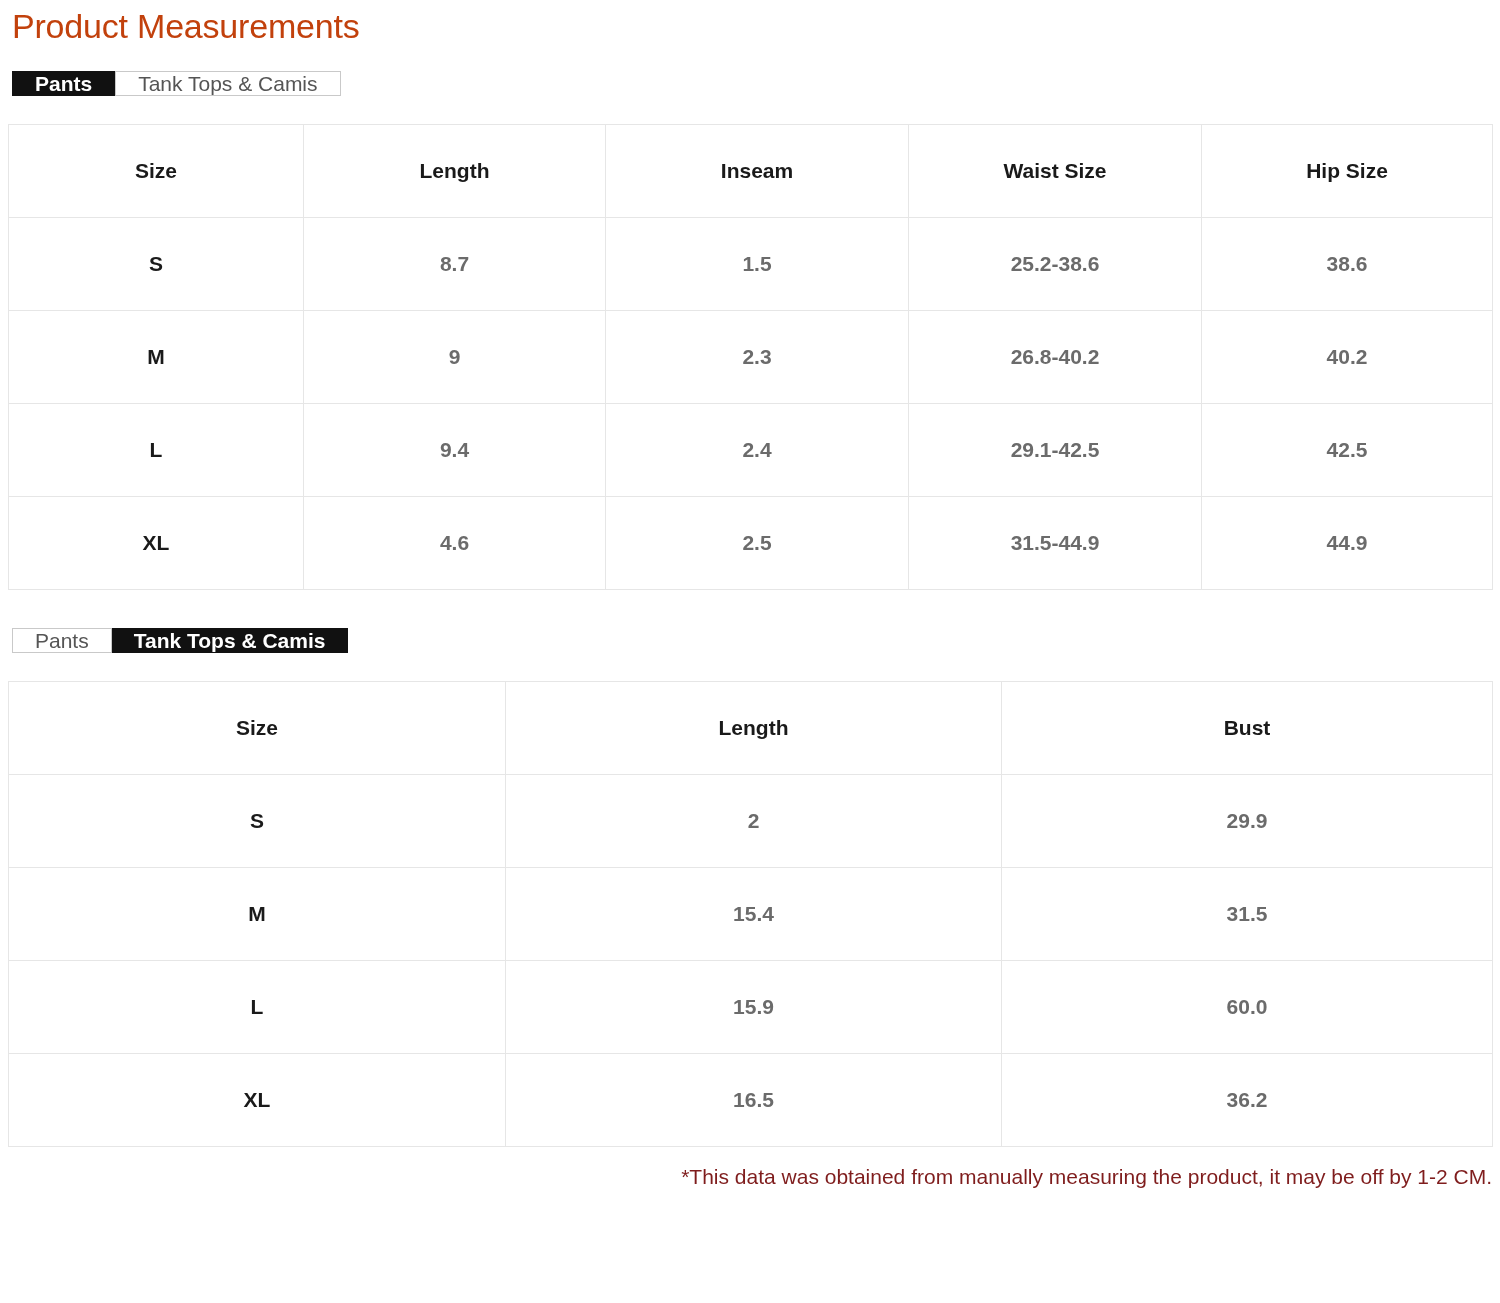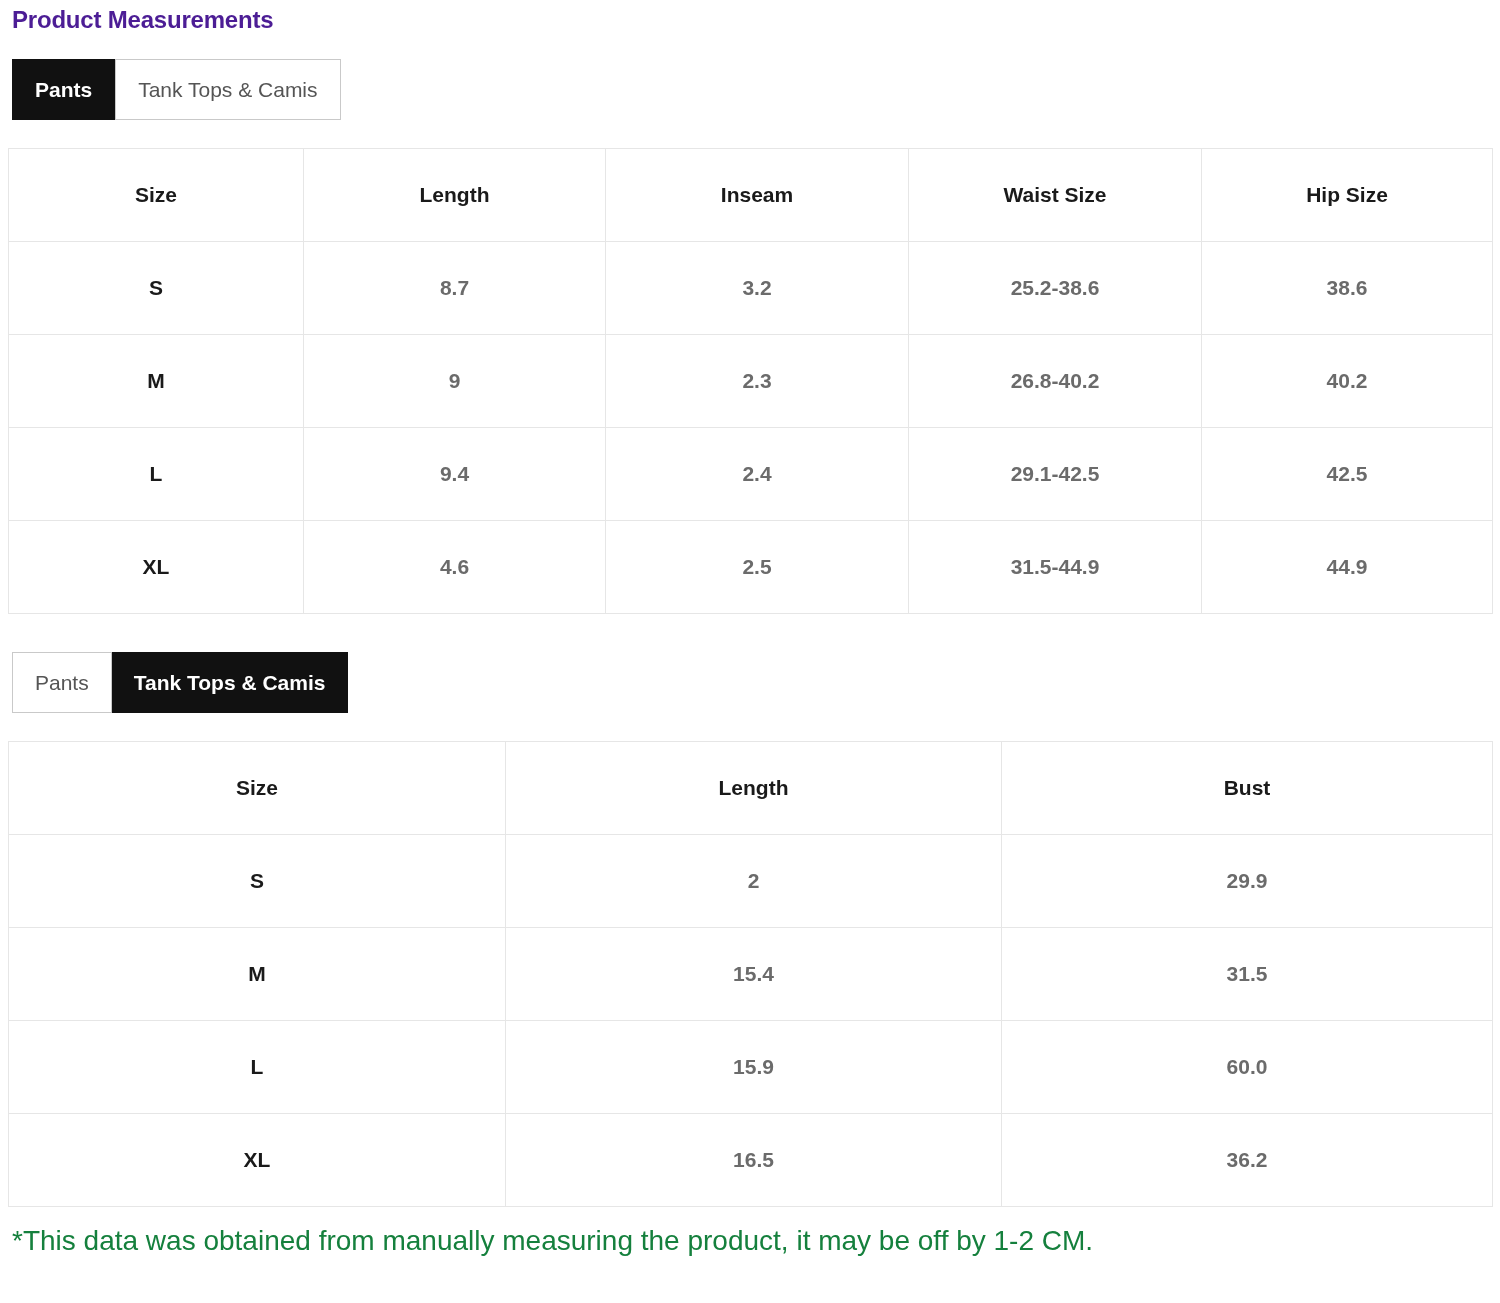--- a/index.html
+++ b/index.html
@@ -15,35 +15,35 @@
     overflow: hidden;
   }
   .page {
     position: relative;
     width: 1500px;
     height: 1303px;
     box-sizing: border-box;
     padding: 0 8px;
   }
   .page-title {
-    font-size: 24px;
-    font-weight: bold;
-    color: #4c1d95;
+    font-size: 34px;
+    font-weight: normal;
+    color: #c2410c;
     margin: 6px 0 0 4px;
     letter-spacing: -0.2px;
     line-height: 1.2;
   }
   .tabs {
     display: flex;
     margin: 24px 0 0 4px;
   }
   .tab {
     border: 1px solid #c9c9c9;
     font-size: 21px;
-    padding: 19px 22px;
+    padding: 1px 22px;
     background: #ffffff;
     color: #555555;
     line-height: 1;
     box-sizing: border-box;
     white-space: nowrap;
   }
   .tab + .tab {
     border-left: none;
   }
   .tab.active {
@@ -93,22 +93,23 @@
   
   .tops-table col.t0 { width: 497px; }
   .tops-table col.t1 { width: 496px; }
   .tops-table col.t2 { width: 491px; }
 
   .section-two {
     margin-top: 38px;
   }
   .footnote {
     margin: 18px 0 0 4px;
-    font-size: 28px;
-    color: #15803d;
+    font-size: 21px;
+    color: #7f1d1d;
+    text-align: right;
   }
   .tops-table tr:last-child td {
     border-bottom: 1px solid #e6e6e6;
   }
 </style>
 </head>
 <body>
 
 <div class="page">
 
@@ -134,21 +135,21 @@
           <th>Length</th>
           <th>Inseam</th>
           <th>Waist Size</th>
           <th>Hip Size</th>
         </tr>
       </thead>
       <tbody>
         <tr>
           <td class="size-cell">S</td>
           <td>8.7</td>
-          <td>3.2</td>
+          <td>1.5</td>
           <td>25.2-38.6</td>
           <td>38.6</td>
         </tr>
         <tr>
           <td class="size-cell">M</td>
           <td>9</td>
           <td>2.3</td>
           <td>26.8-40.2</td>
           <td>40.2</td>
         </tr>

